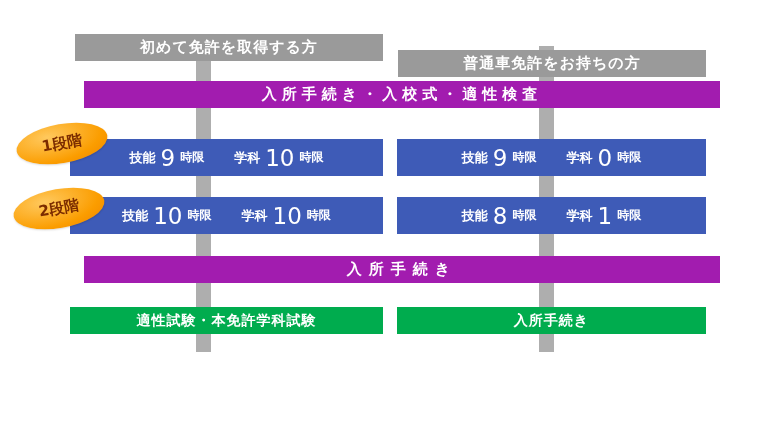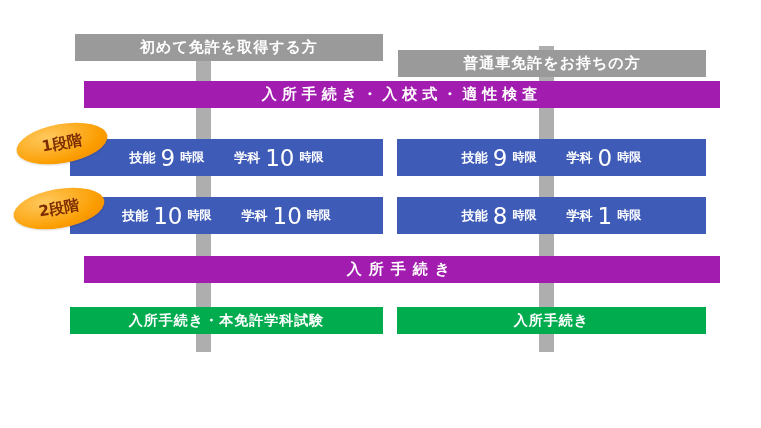--- a/index.html
+++ b/index.html
@@ -114,18 +114,18 @@
     <span class="num">8</span>
     <span class="unit">時限</span>
     <span class="gap"></span>
     <span class="lbl">学科</span>
     <span class="num">1</span>
     <span class="unit">時限</span>
   </div>
 
   <div class="bar cyan graduation">入所手続き</div>
 
-  <div class="bar green colL">入所手続き・本免許学科試験</div>
+  <div class="bar green colL">適性試験・本免許学科試験</div>
   <div class="bar green colR">入所手続き</div>
 
   <div class="bar navy">免 許 交 付</div>
 
 </div>
 
 </body></html>

